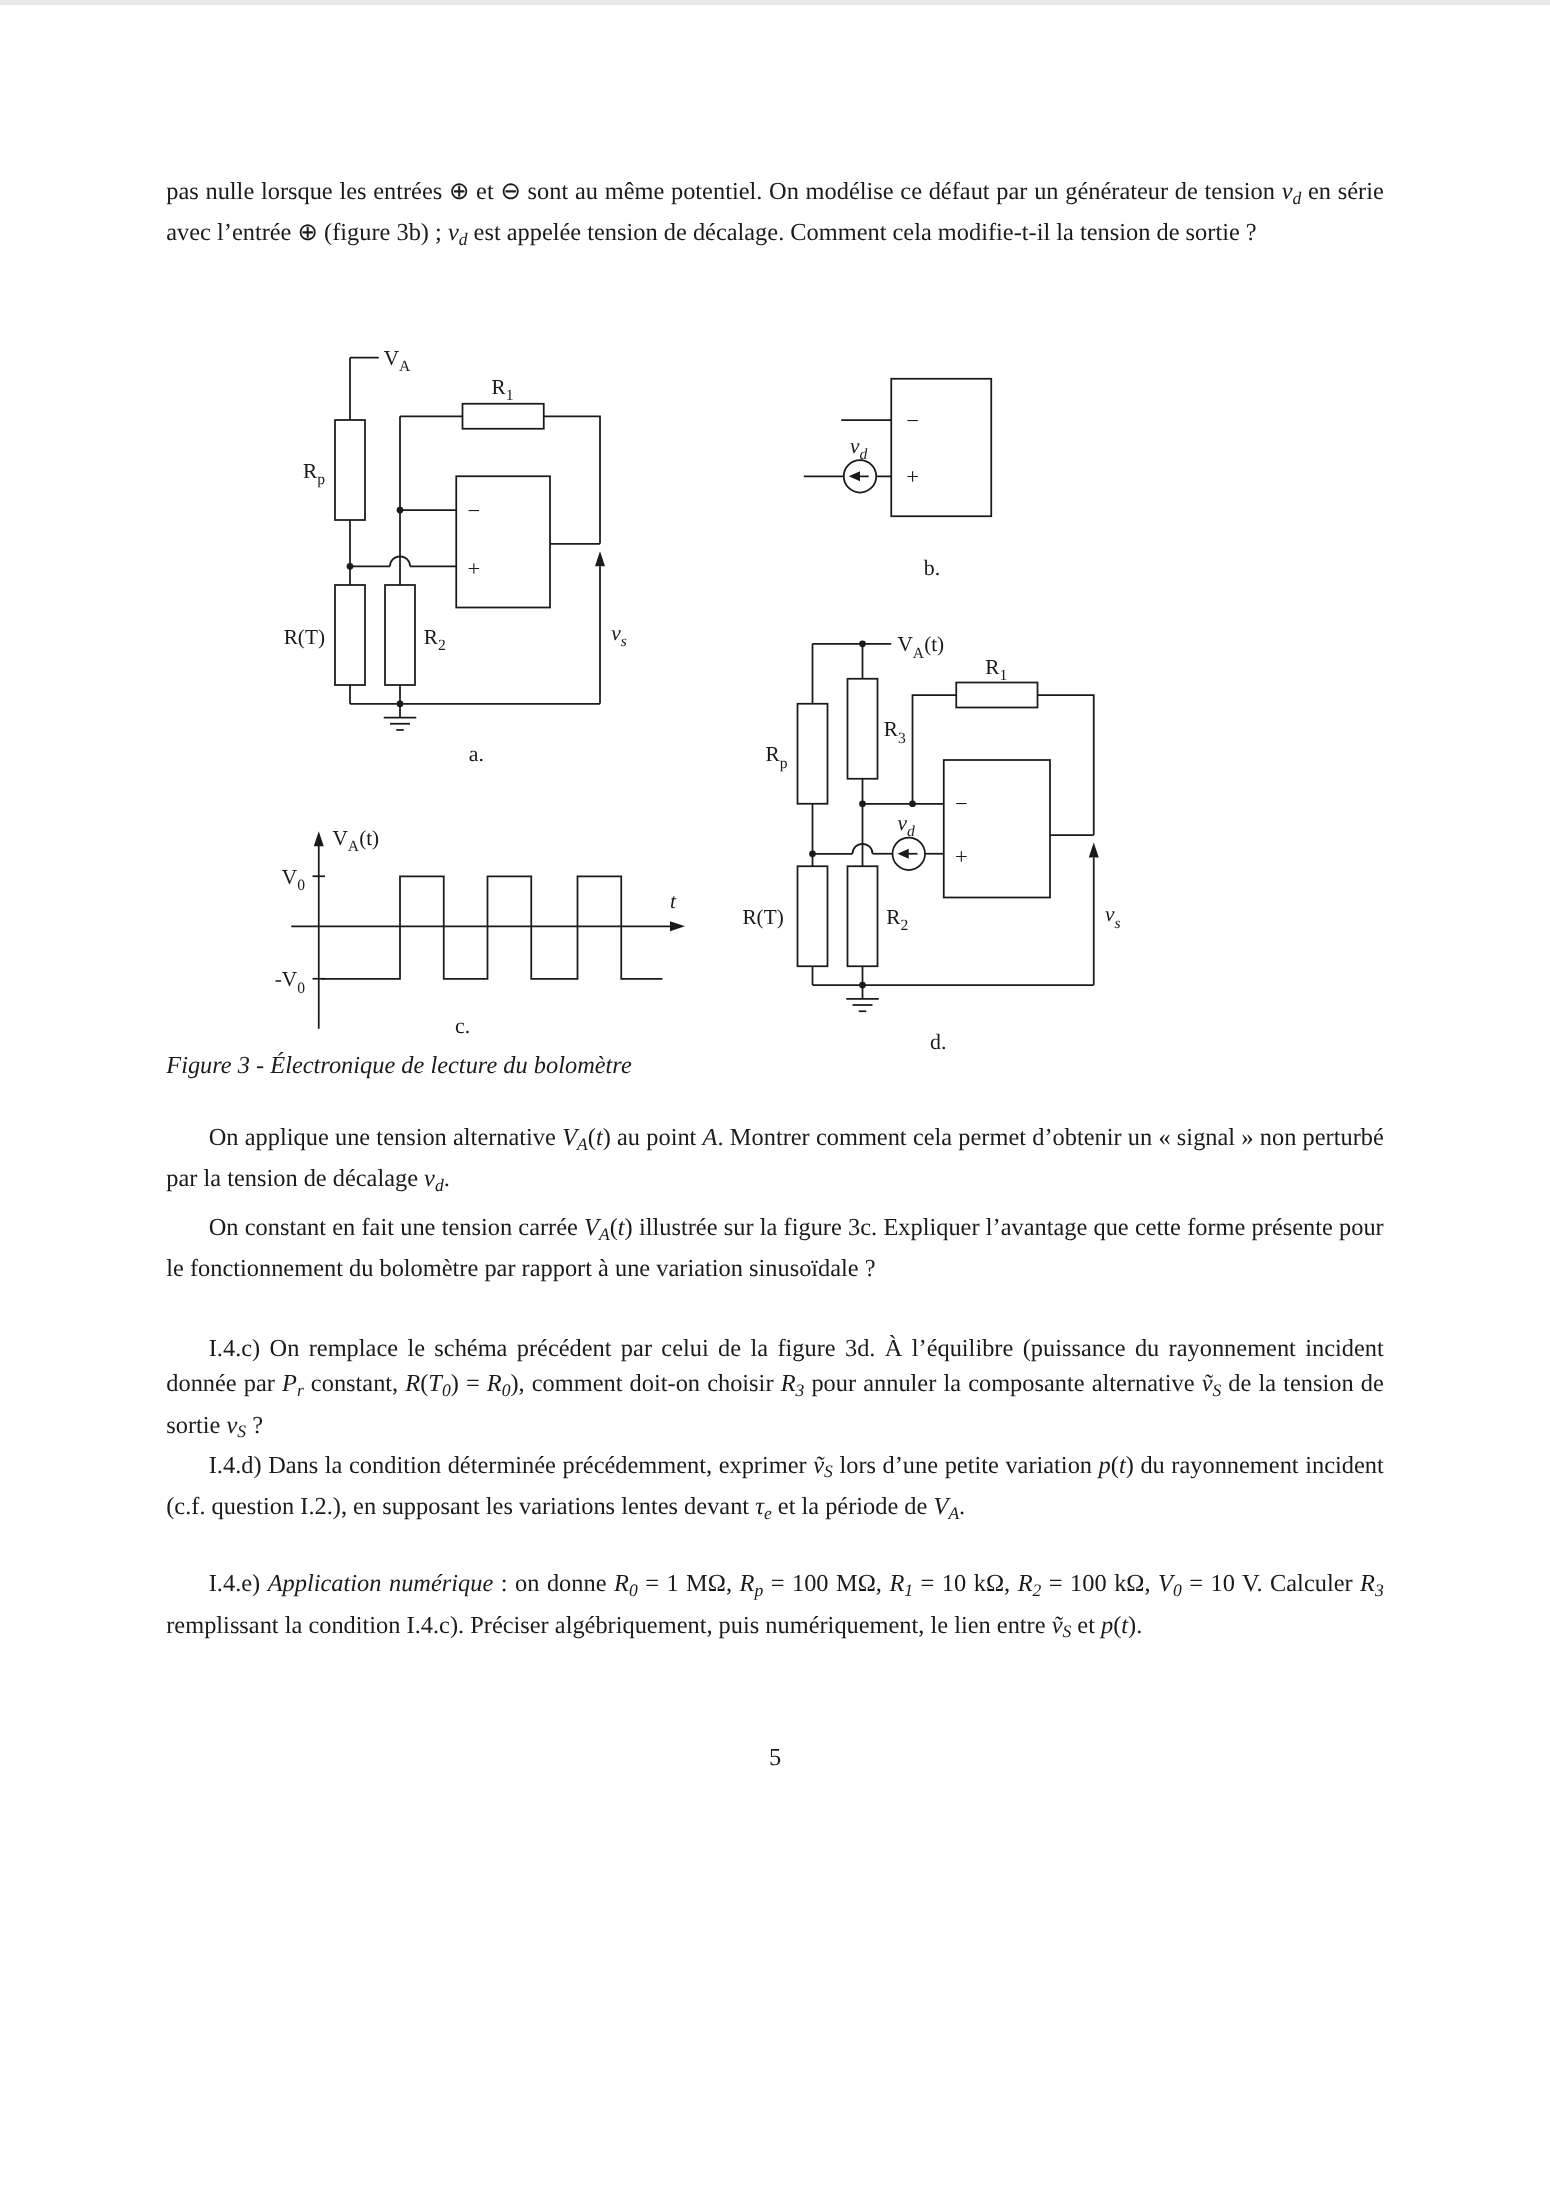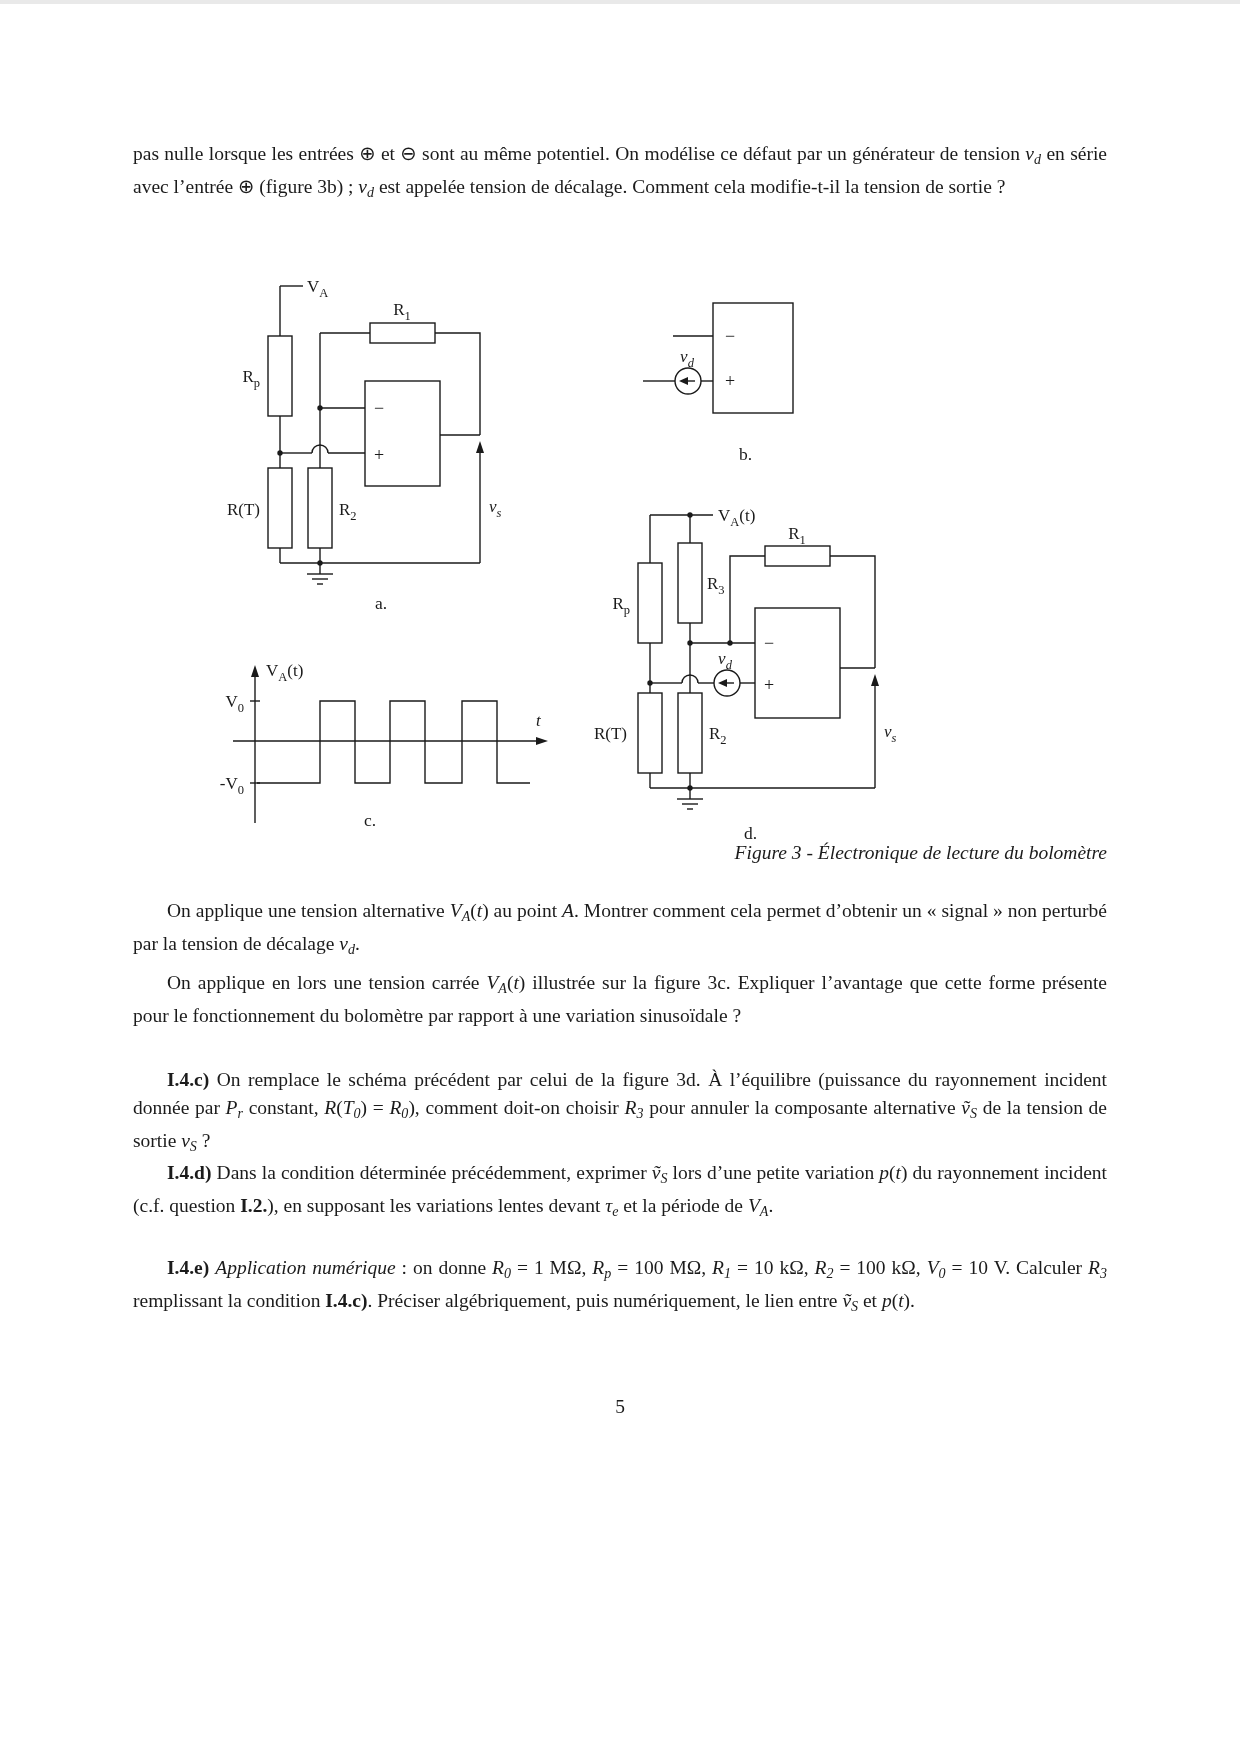--- a/index.html
+++ b/index.html
@@ -2,23 +2,23 @@
 <html><head>
 <meta charset="utf-8">
 <style>
   html,body{margin:0;padding:0;background:#e9e9e9;}
   .sheet{position:relative;width:1240px;height:1754px;background:#ffffff;margin:4px auto;
          font-family:"Liberation Serif",serif;color:#1b1b1b;overflow:hidden;}
   .para{position:absolute;left:133px;width:974px;font-size:19.5px;line-height:28px;
         text-align:justify;text-indent:34px;}
   .para.noindent{text-indent:0;}
   .rich .i{font-style:italic;}
-  .rich .b{font-weight:bold;}
+  .rich .b{font-weight:normal;}
   .rich .isub{font-style:italic;font-size:0.72em;vertical-align:-0.28em;}
-  .caption{position:absolute;left:133px;width:974px;text-align:right;font-size:19.5px;}
+  .caption{position:absolute;left:133px;width:974px;text-align:left;font-size:19.5px;}
   .pageno{position:absolute;left:133px;width:974px;text-align:center;font-size:19.5px;}
   .figure-area{position:absolute;left:133px;width:974px;height:592px;}
   
   .w{stroke:#1a1a1a;stroke-width:1.4;fill:none;}
   .comp{stroke:#1a1a1a;stroke-width:1.4;fill:#ffffff;}
   .dot{fill:#1a1a1a;stroke:none;}
   .ah{fill:#1a1a1a;stroke:none;}
   svg text{font-family:"Liberation Serif",serif;font-size:17px;fill:#1a1a1a;}
   svg .it{font-style:italic;}
   svg tspan.sub{font-size:12.5px;}
@@ -187,21 +187,21 @@
         <text class="it" x="751" y="474"><tspan>v</tspan><tspan class="sub" dy="5">s</tspan></text>
         <text class="tag" x="611" y="576">d.</text>
       </g>
     </svg>
   </div>
 
   <div class="caption rich" style="top:838px"><span class="i">Figure 3 - Électronique de lecture du bolomètre</span></div>
 
   <div class="para rich" style="top:893px"><span>On applique une tension alternative </span><span class="i">V</span><span class="isub">A</span><span>(</span><span class="i">t</span><span>) au point </span><span class="i">A</span><span>. Montrer comment cela permet d’obtenir un « signal » non perturbé par la tension de décalage </span><span class="i">v</span><span class="isub">d</span><span>.</span></div>
 
-  <div class="para rich" style="top:965px"><span>On applique en lors une tension carrée </span><span class="i">V</span><span class="isub">A</span><span>(</span><span class="i">t</span><span>) illustrée sur la figure 3c. Expliquer l’avantage que cette forme présente pour le fonctionnement du bolomètre par rapport à une variation sinusoïdale ?</span></div>
+  <div class="para rich" style="top:965px"><span>On constant en fait une tension carrée </span><span class="i">V</span><span class="isub">A</span><span>(</span><span class="i">t</span><span>) illustrée sur la figure 3c. Expliquer l’avantage que cette forme présente pour le fonctionnement du bolomètre par rapport à une variation sinusoïdale ?</span></div>
 
   <div class="para rich" style="top:1062px"><span class="b">I.4.c)</span><span> On remplace le schéma précédent par celui de la figure 3d. À l’équilibre (puissance du rayonnement incident donnée par </span><span class="i">P</span><span class="isub">r</span><span> constant, </span><span class="i">R</span><span>(</span><span class="i">T</span><span class="isub">0</span><span>) = </span><span class="i">R</span><span class="isub">0</span><span>), comment doit-on choisir </span><span class="i">R</span><span class="isub">3</span><span> pour annuler la composante alternative </span><span class="i">ṽ</span><span class="isub">S</span><span> de la tension de sortie </span><span class="i">v</span><span class="isub">S</span><span> ?</span></div>
 
   <div class="para rich" style="top:1155px"><span class="b">I.4.d)</span><span> Dans la condition déterminée précédemment, exprimer </span><span class="i">ṽ</span><span class="isub">S</span><span> lors d’une petite variation </span><span class="i">p</span><span>(</span><span class="i">t</span><span>) du rayonnement incident (c.f. question </span><span class="b">I.2.</span><span>), en supposant les variations lentes devant </span><span class="i">τ</span><span class="isub">e</span><span> et la période de </span><span class="i">V</span><span class="isub">A</span><span>.</span></div>
 
   <div class="para rich" style="top:1250px"><span class="b">I.4.e)</span><span> </span><span class="i">Application numérique</span><span> : on donne </span><span class="i">R</span><span class="isub">0</span><span> = 1 MΩ, </span><span class="i">R</span><span class="isub">p</span><span> = 100 MΩ, </span><span class="i">R</span><span class="isub">1</span><span> = 10 kΩ, </span><span class="i">R</span><span class="isub">2</span><span> = 100 kΩ, </span><span class="i">V</span><span class="isub">0</span><span> = 10 V. Calculer </span><span class="i">R</span><span class="isub">3</span><span> remplissant la condition </span><span class="b">I.4.c)</span><span>. Préciser algébriquement, puis numériquement, le lien entre </span><span class="i">ṽ</span><span class="isub">S</span><span> et </span><span class="i">p</span><span>(</span><span class="i">t</span><span>).</span></div>
 
   <div class="pageno" style="top:1392px">5</div>
 </div>
 

